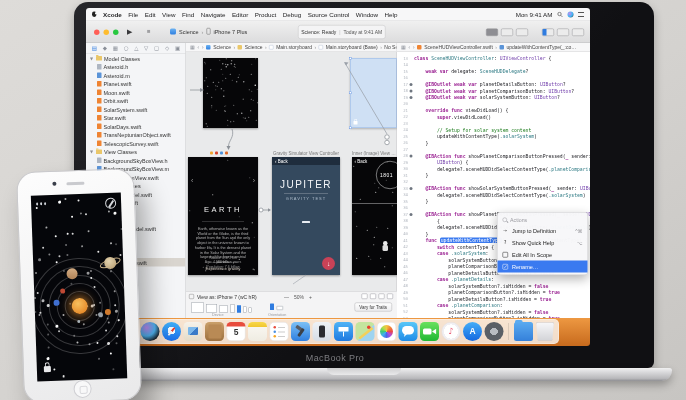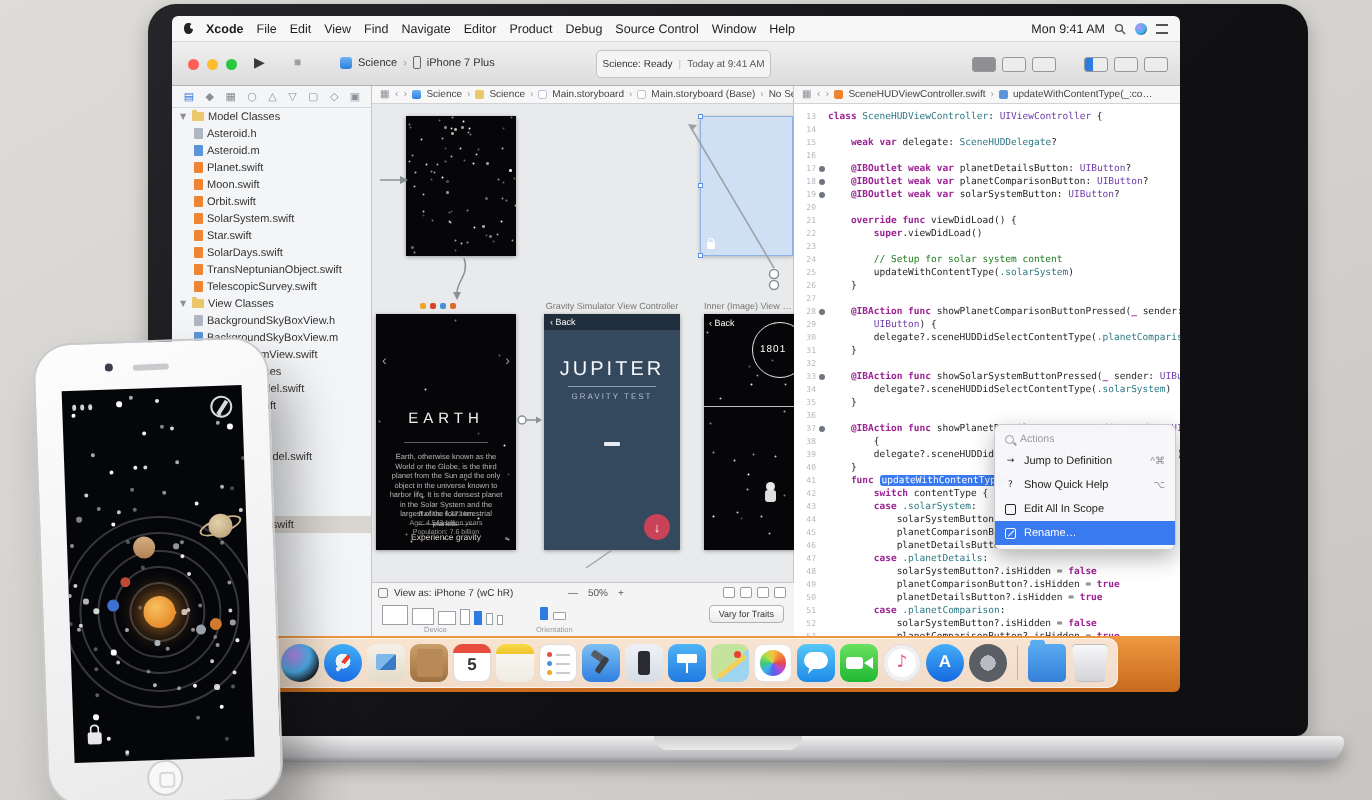--- a/index.html
+++ b/index.html
@@ -674,20 +674,21 @@
               </div>
               <div class="cm-item sel">
                 <span class="cm-ic ic-rename"></span>
                 <span class="cm-label">Rename…</span>
                 <span class="cm-short"></span>
               </div>
             </div>
 
         </div>
       </div>
+      <div class="bezel-label">MacBook Pro</div>
     </div>
     <div class="base">
         <div class="base-notch"></div>
       </div>
   </div>
 
   <div class="iphone">
     <div class="ip-body"></div>
     <span class="ip-cam"></span>
     <span class="ip-speaker"></span>

